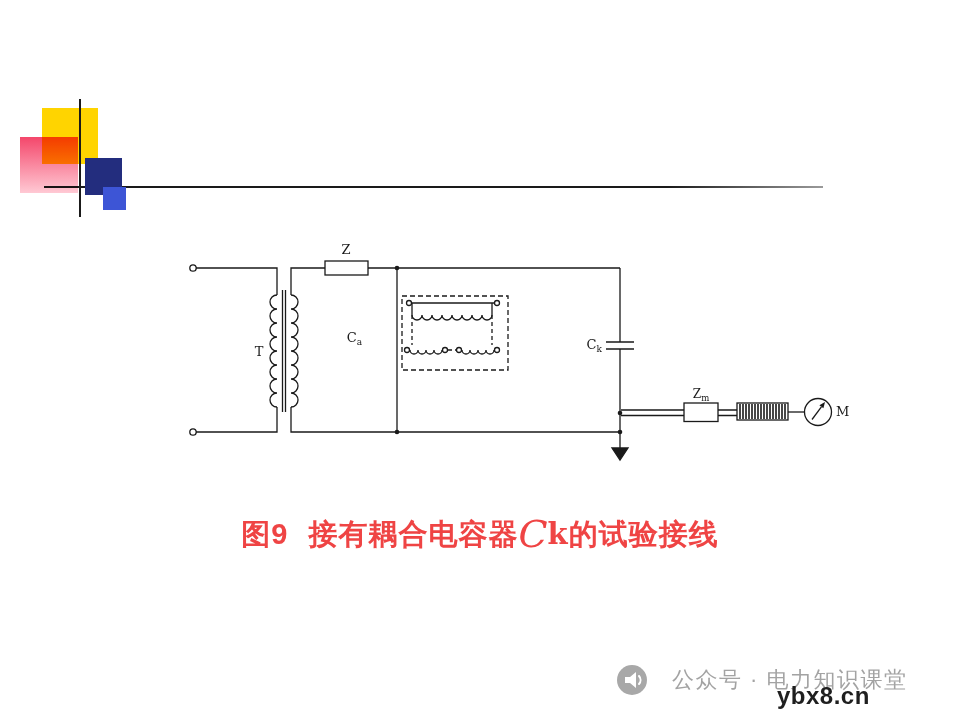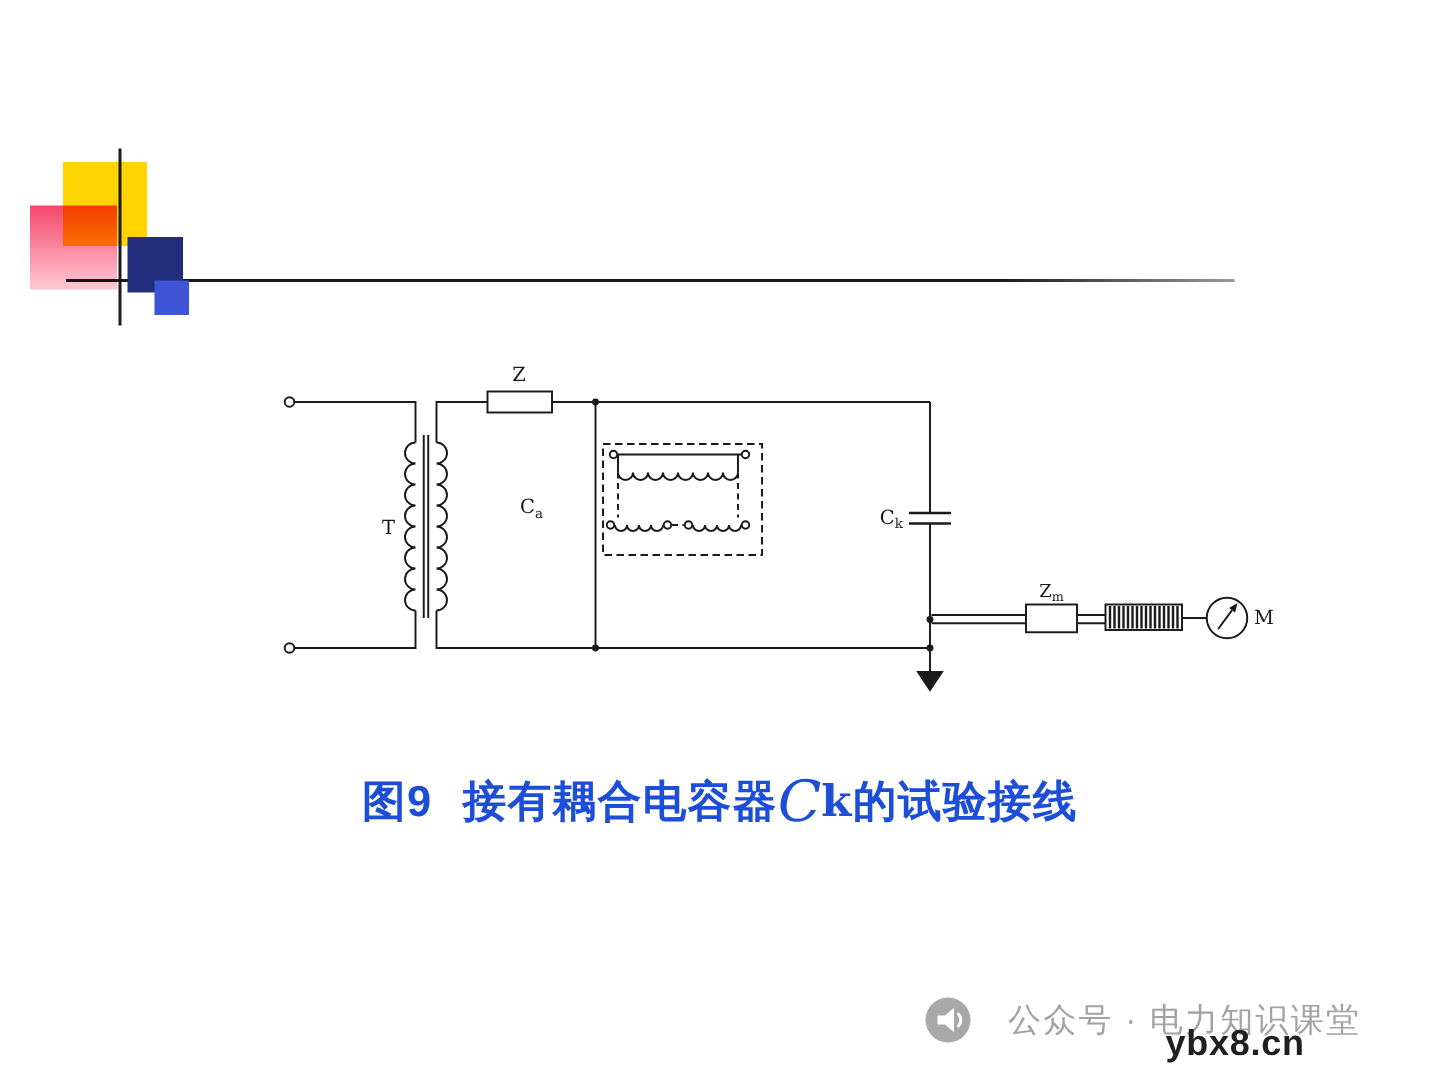--- a/index.html
+++ b/index.html
@@ -20,21 +20,21 @@
     background:#232d7e; z-index:4; }
   .deco-blue-light { position:absolute; left:103px; top:187px; width:23px; height:23px;
     background:#3d55d6; z-index:4; }
   .deco-vline { position:absolute; left:79px; top:99px; width:2px; height:118px;
     background:#1a1a1a; z-index:5; }
   
   .circuit { position:absolute; left:0; top:0; width:960px; height:720px; z-index:6; }
   .circuit text { font-family:"DejaVu Serif","Liberation Serif",serif; fill:#1a1a1a; }
   
   .caption { position:absolute; left:0; right:0; top:512px; text-align:center;
-    color:#1d4ed8; z-index:7; white-space:nowrap; }
+    color:#ef4444; z-index:7; white-space:nowrap; }
   .cap-fig { font-size:29px; font-weight:700; margin-right:20px; letter-spacing:1px; }
   .cap-text { font-size:29px; font-weight:700; letter-spacing:1px; }
   .cap-C { font-family:"DejaVu Serif","Liberation Serif",serif; font-style:italic;
     font-size:38px; font-weight:500; vertical-align:-3px; }
   .cap-k { font-family:"DejaVu Serif","Liberation Serif",serif; font-size:29px;
     font-weight:600; margin-right:1px; }
   
   .watermark { position:absolute; left:616px; top:664px; display:flex;
     align-items:center; gap:24px; color:#a3a3a3; z-index:8; }
   .watermark-text { font-size:22px; font-weight:500; letter-spacing:1.5px; }

